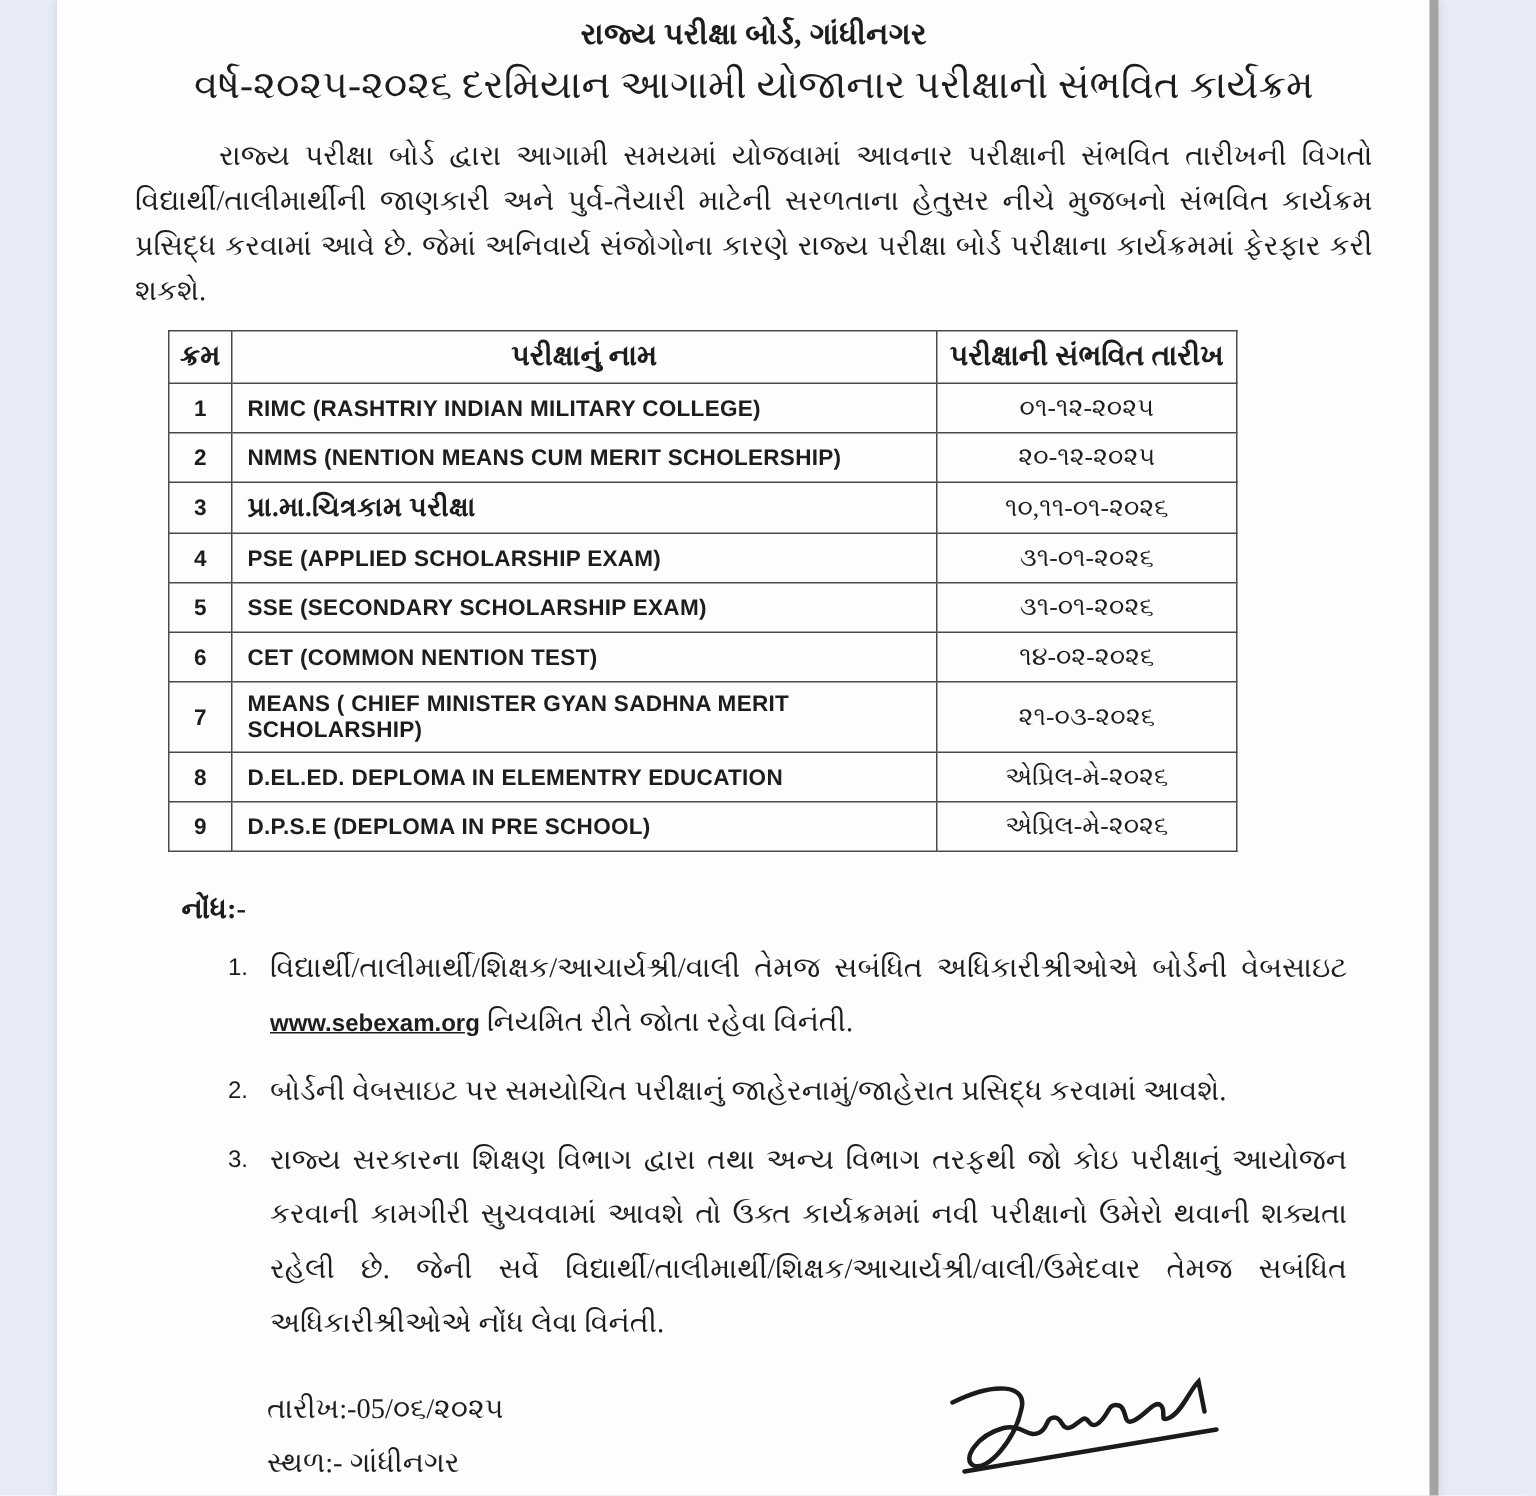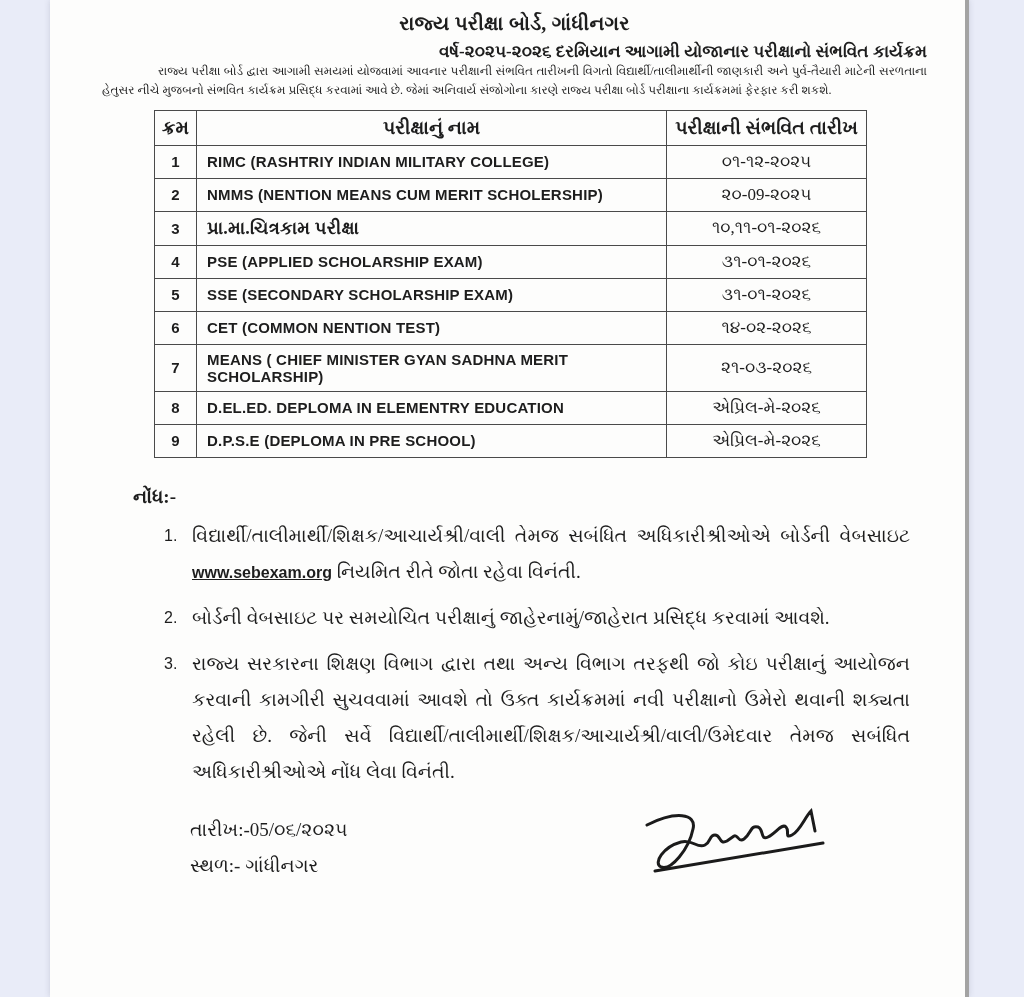--- a/index.html
+++ b/index.html
@@ -3,40 +3,40 @@
 <meta charset="utf-8">
 <style>
   html,body{margin:0;padding:0;}
   body{
     width:1024px;height:997px;position:relative;overflow:hidden;
     background:#e9ecf8;
     font-family:"Liberation Serif", serif;
     color:#1d1d1d;
   }
   .paper{
-    position:absolute;left:50px;top:0;width:915px;height:997px;
+    position:absolute;left:38px;top:0;width:915px;height:997px;
     background:#fdfdfc;
-    border-right:4px solid #a3a3a3;
+    border-right:6px solid #a3a3a3;
     box-shadow:0 0 6px rgba(60,60,90,.18);
   }
   .content{padding:12px 38px 0 52px;}
 
   .doc-title{
     text-align:center;font-size:20px;font-weight:bold;letter-spacing:.2px;
   }
   .doc-subtitle{
-    text-align:right;font-size:17px;font-weight:bold;margin-top:7px;
+    text-align:center;font-size:26px;font-weight:normal;margin-top:7px;
   }
   .intro{
-    font-size:12px;line-height:1.58;text-align:justify;
+    margin-top:18px;font-size:19px;line-height:1.58;text-align:justify;
     text-indent:56px;
   }
 
   table.schedule{
-    border-collapse:collapse;width:712px;margin-left:52px;margin-top:10px;
+    border-collapse:collapse;width:712px;margin-left:22px;margin-top:10px;
     table-layout:fixed;
   }
   table.schedule th, table.schedule td{
     border:1.5px solid #4a4a4a;vertical-align:middle;
   }
   th.h-no, th.h-name, th.h-date{
     font-size:19px;font-weight:bold;text-align:center;padding:6px 4px;
   }
   td.c-no{
     font-family:"Liberation Sans", sans-serif;font-size:15px;font-weight:600;
@@ -89,21 +89,21 @@
         <th class="h-date">પરીક્ષાની સંભવિત તારીખ</th>
       </tr>
       <tr>
         <td class="c-no">1</td>
         <td class="c-name">RIMC (RASHTRIY INDIAN MILITARY COLLEGE)</td>
         <td class="c-date">૦૧-૧૨-૨૦૨૫</td>
       </tr>
       <tr>
         <td class="c-no">2</td>
         <td class="c-name">NMMS (NENTION MEANS CUM MERIT SCHOLERSHIP)</td>
-        <td class="c-date">૨૦-09-૨૦૨૫</td>
+        <td class="c-date">૨૦-૧૨-૨૦૨૫</td>
       </tr>
       <tr>
         <td class="c-no">3</td>
         <td class="c-name" style="font-family:'Liberation Serif',serif;font-size:18px;">પ્રા.મા.ચિત્રકામ પરીક્ષા</td>
         <td class="c-date">૧૦,૧૧-૦૧-૨૦૨૬</td>
       </tr>
       <tr>
         <td class="c-no">4</td>
         <td class="c-name">PSE (APPLIED SCHOLARSHIP EXAM)</td>
         <td class="c-date">૩૧-૦૧-૨૦૨૬</td>

